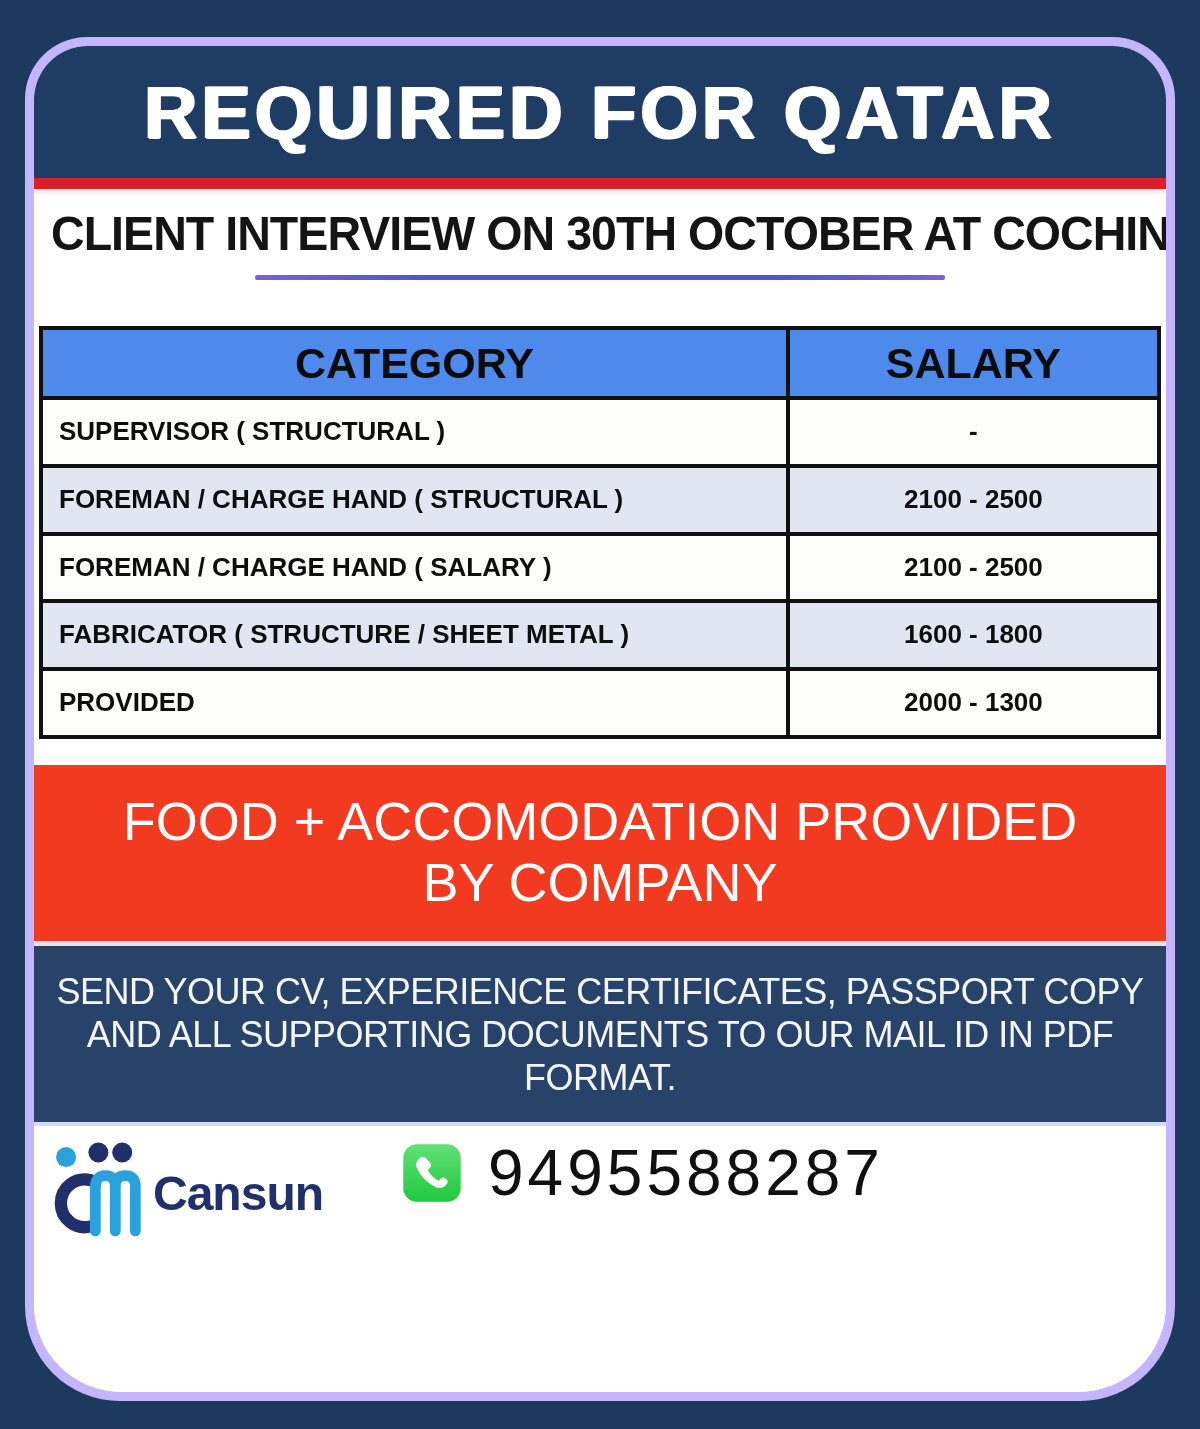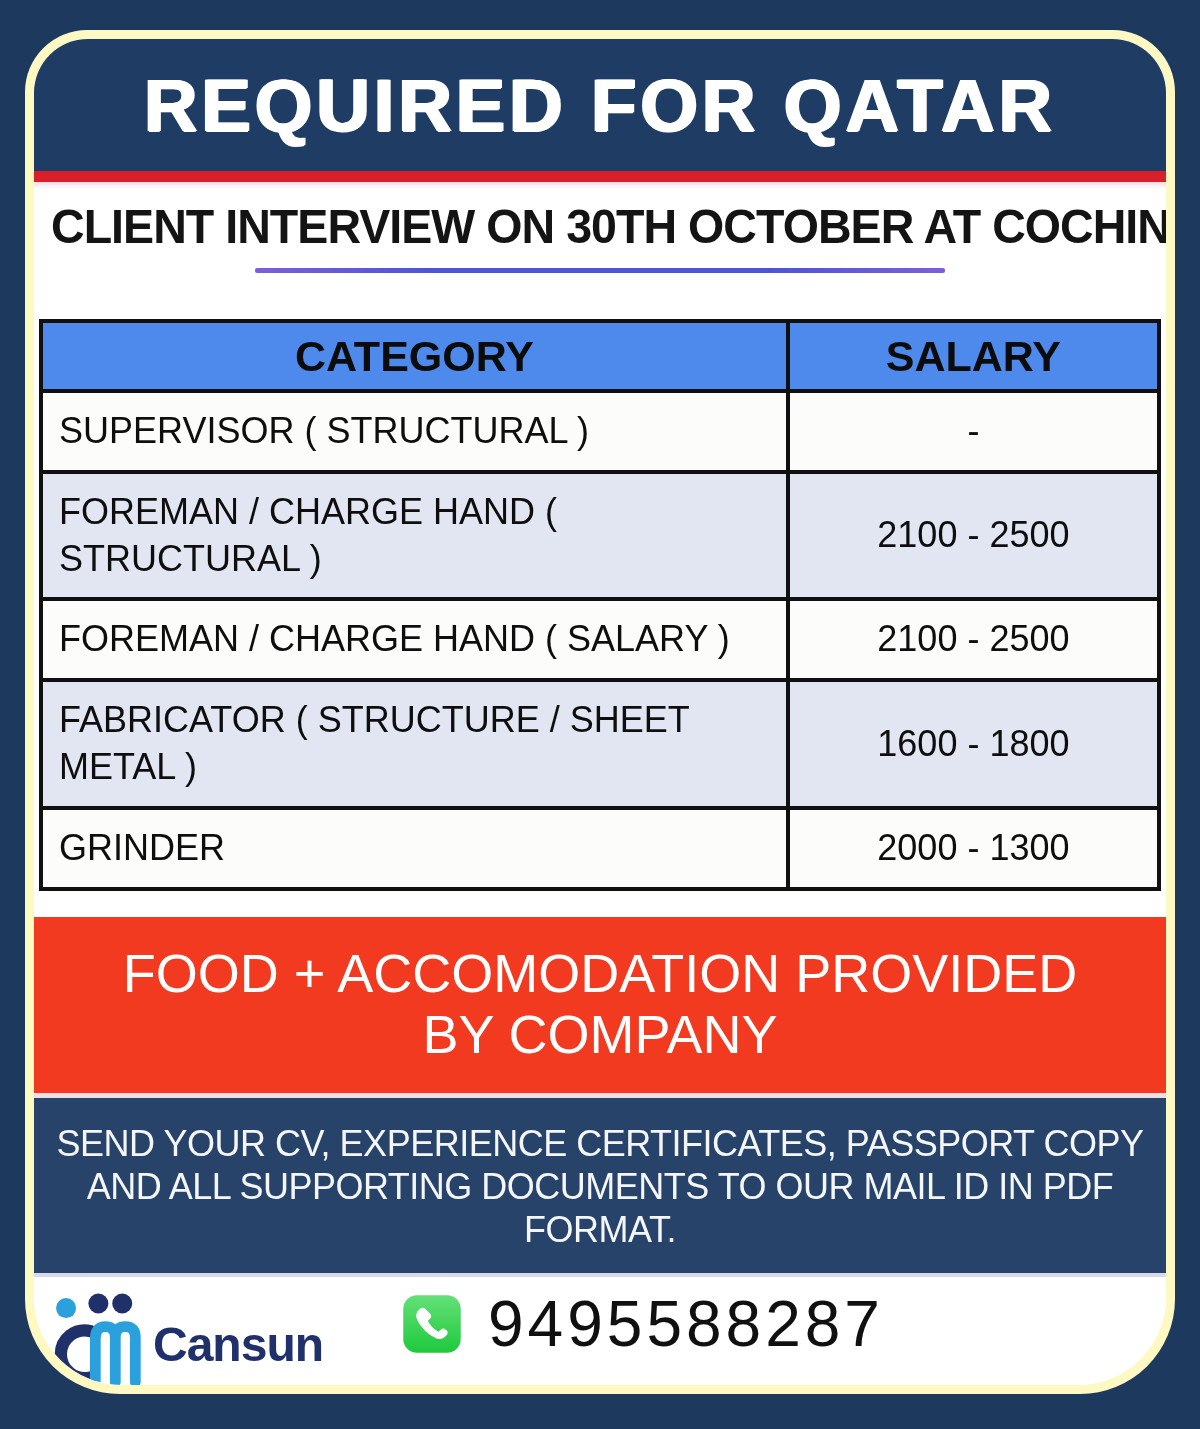--- a/index.html
+++ b/index.html
@@ -3,22 +3,22 @@
 <meta charset="utf-8">
 <style>
   html,body{margin:0;padding:0;}
   body{
     width:1200px;height:1429px;overflow:hidden;
     background:#1d3a5e;
     font-family:"Liberation Sans", sans-serif;
   }
   .page{position:relative;width:1200px;height:1429px;background:#1d3a5e;}
   .card{
-    position:absolute;left:25px;top:30px;width:1150px;height:1364px;
-    background:#fef9c3;border-radius:62px 62px 95px 95px;overflow:hidden;
+    position:absolute;left:25px;top:37px;width:1150px;height:1364px;
+    background:#c4b5fd;border-radius:62px 62px 95px 95px;overflow:hidden;
   }
   .card-inner{
     position:absolute;left:9px;top:9px;right:9px;bottom:9px;
     border-radius:54px 54px 88px 88px;overflow:hidden;background:#ffffff;
     display:flex;flex-direction:column;
   }
   
   .hero{flex:none;height:132px;background:#1f3d64;display:flex;align-items:center;justify-content:center;}
   .hero h1{
     margin:0;color:#ffffff;font-size:74px;font-weight:bold;letter-spacing:4px;
@@ -39,21 +39,21 @@
   
   .table-wrap{flex:none;padding:14px 5px 0 5px;}
   table{width:100%;border-collapse:collapse;border:2px solid #0ea5e9;}
   th,td{border:4px solid #101010;}
   th{
     background:#4e8aec;color:#0c0c0c;font-size:43px;font-weight:bold;
     height:64px;text-align:center;
   }
   th.col-cat{width:66.8%;}
   th.col-sal{width:33.2%;}
-  td{font-weight:normal;color:#0e0e0e;font-size:36px;line-height:1.3;padding:15px 16px;}
+  td{font-weight:bold;color:#0e0e0e;font-size:26px;line-height:1.3;padding:15px 16px;}
   td.cat{text-align:left;}
   td.sal{text-align:center;}
   tbody tr:nth-child(odd){background:#fcfcfa;}
   tbody tr:nth-child(even){background:#e2e6f3;}
   
   .perks-banner{
     flex:none;margin-top:26px;background:#f23a20;color:#ffffff;
     text-align:center;padding:10px 0 12px 0;
   }
   .perks-banner p{margin:16px auto;max-width:960px;font-size:54px;line-height:1.13;font-weight:400;}
@@ -107,21 +107,21 @@
               </tr>
               <tr>
                 <td class="cat">FOREMAN / CHARGE HAND ( SALARY )</td>
                 <td class="sal">2100 - 2500</td>
               </tr>
               <tr>
                 <td class="cat">FABRICATOR ( STRUCTURE / SHEET METAL )</td>
                 <td class="sal">1600 - 1800</td>
               </tr>
               <tr>
-                <td class="cat">GRINDER</td>
+                <td class="cat">PROVIDED</td>
                 <td class="sal">2000 - 1300</td>
               </tr>
             </tbody>
         </table>
       </section>
 
       <section class="perks-banner">
         <p>FOOD + ACCOMODATION PROVIDED BY COMPANY</p>
       </section>
       <div class="gap-line"></div>

